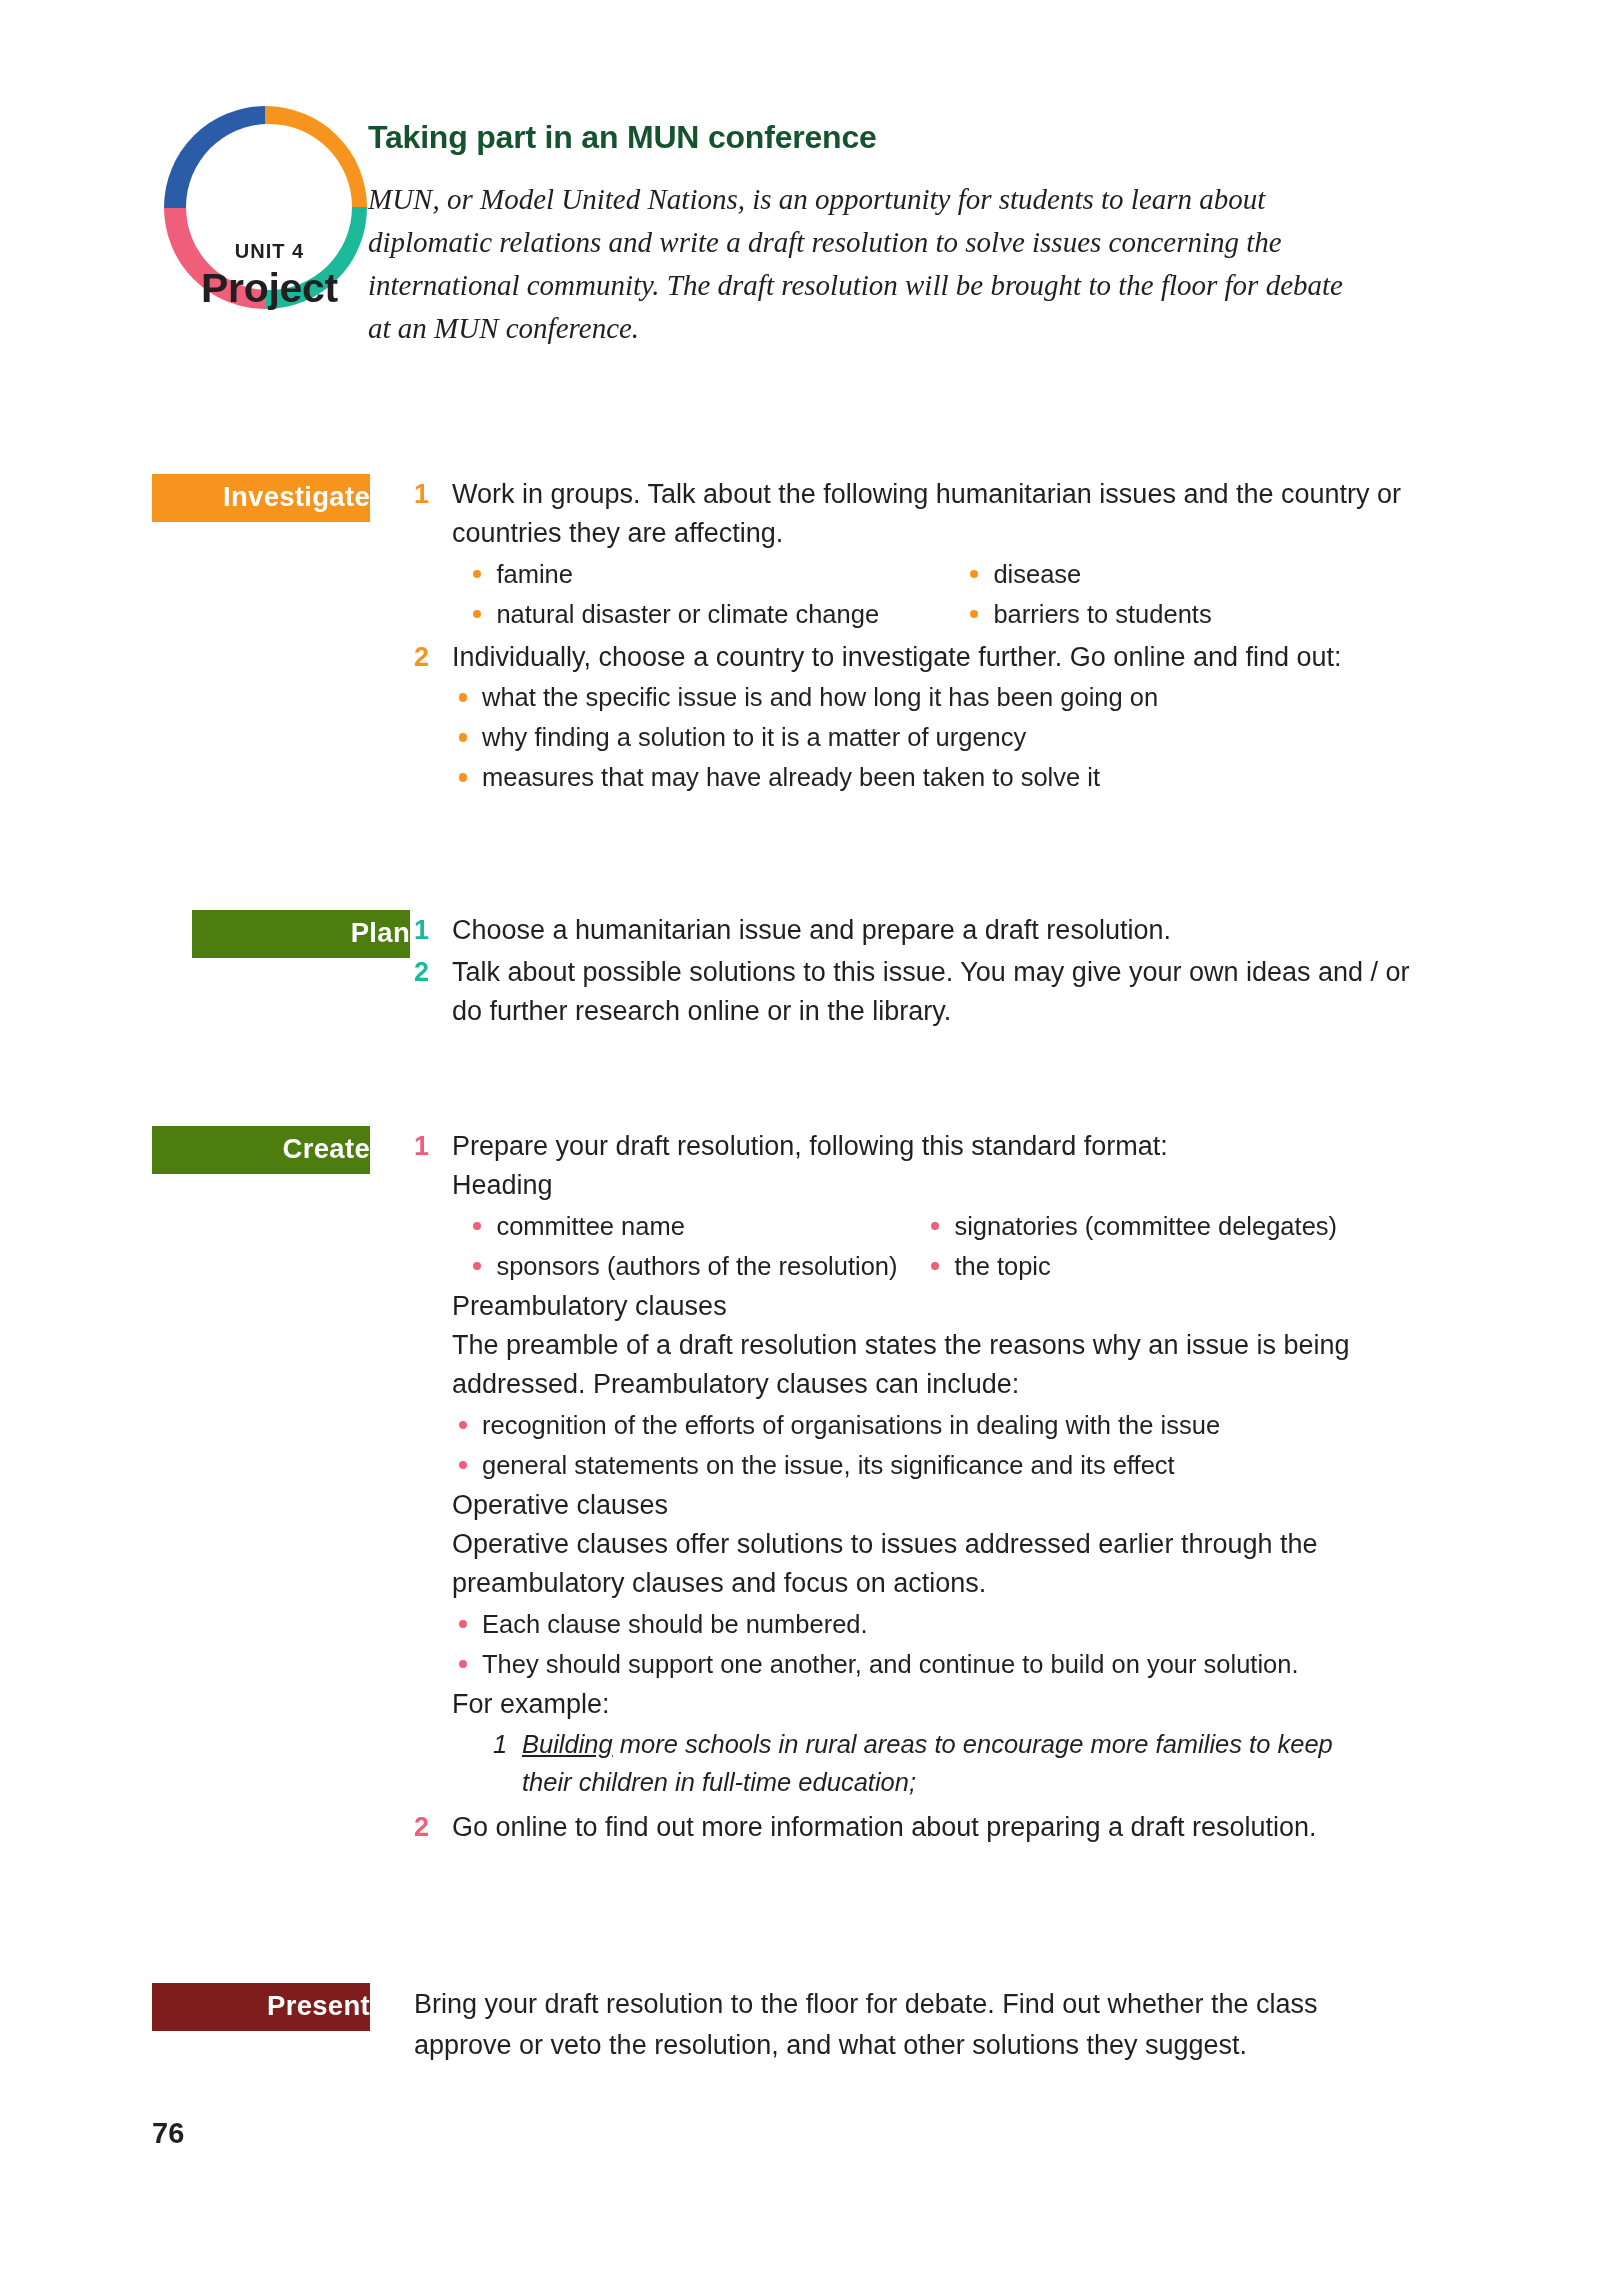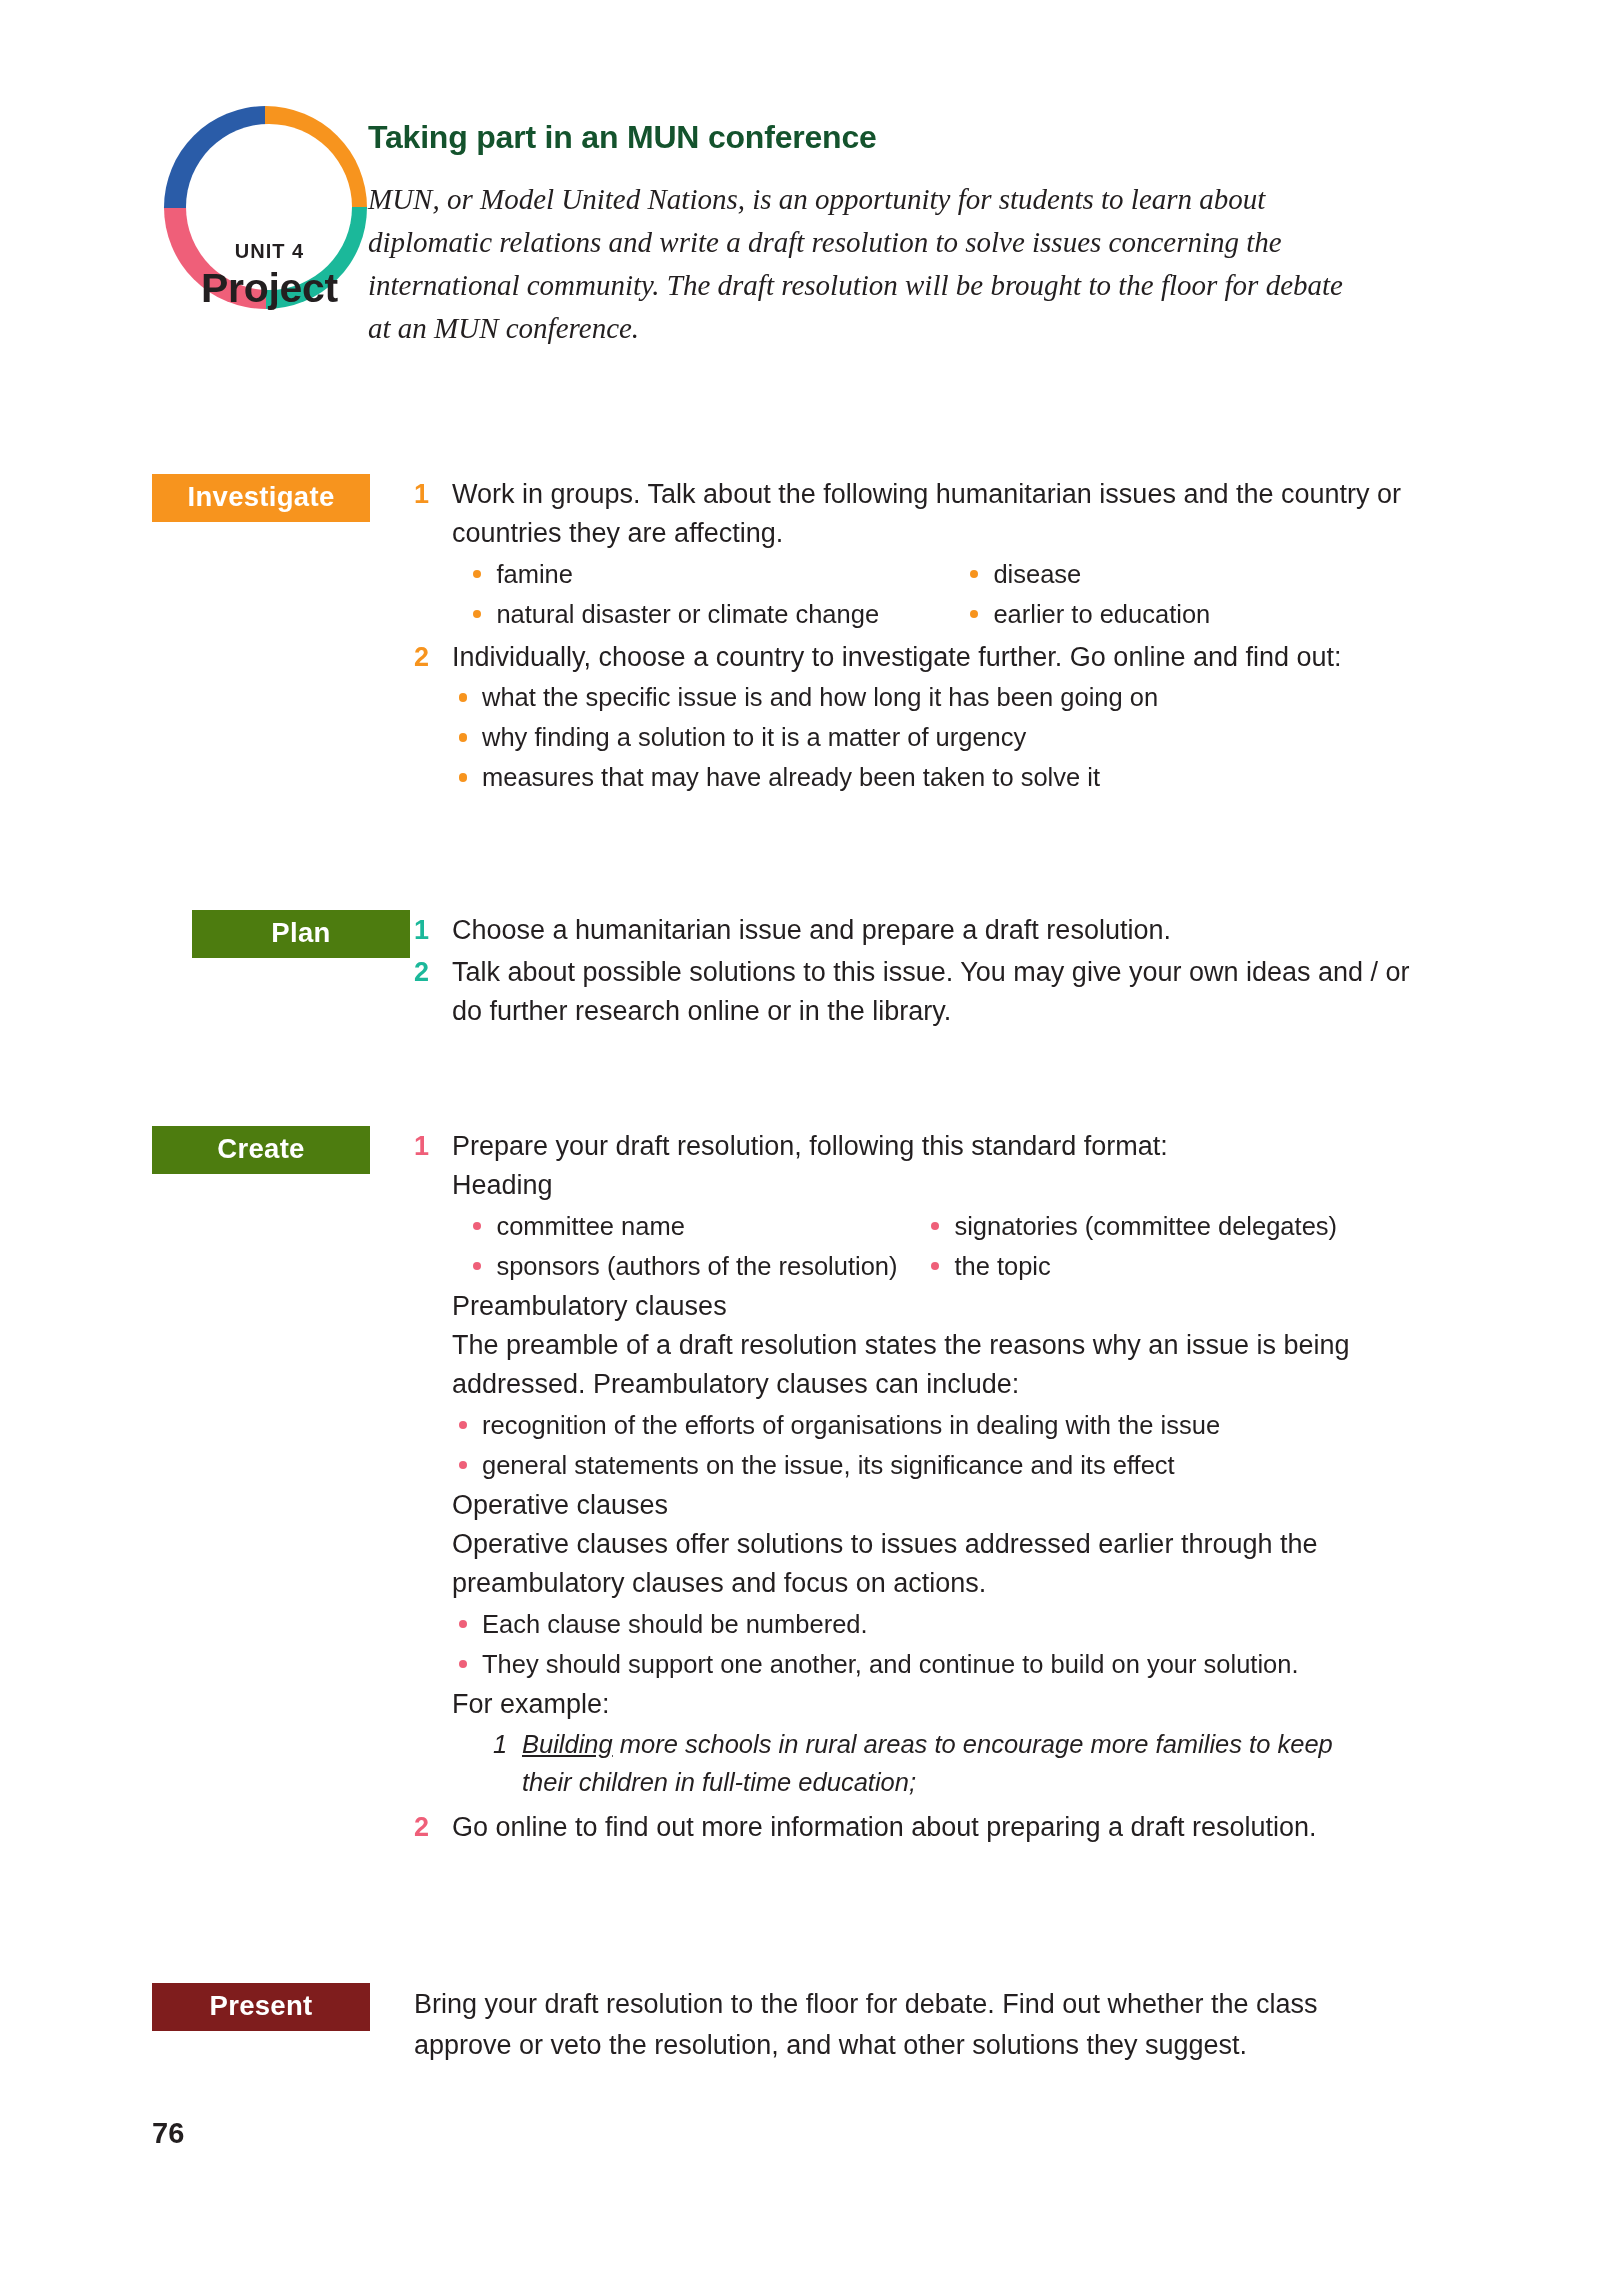--- a/index.html
+++ b/index.html
@@ -116,21 +116,21 @@
     align-items: flex-start;
   }
   .tag-col {
     flex: 0 0 262px;
     width: 262px;
   }
   .tag {
     display: block;
     width: 218px;
     padding: 9.2px 0 11.8px 0;
-    text-align: center;
+    text-align: right;
     color: #ffffff;
     font-size: 27.5px;
     font-weight: bold;
     letter-spacing: 0.3px;
     line-height: 1;
     box-sizing: border-box;
   }
   .tag.investigate { background: #f7941e; }
   .tag.plan        { background: #4d7c0f; margin-left: 40px; }
   .tag.create      { background: #4d7c0f; }
@@ -280,21 +280,21 @@
           <div class="two-col indent-bullets">
             <div class="col-a">
               <ul class="bullets b-orange">
                 <li>famine</li>
                 <li>natural disaster or climate change</li>
               </ul>
             </div>
             <div class="col-b">
               <ul class="bullets b-orange">
                 <li>disease</li>
-                <li>earlier to education</li>
+                <li>barriers to students</li>
               </ul>
             </div>
           </div>
         </div>
       </div>
 
       <div class="numitem">
         <div class="num c-orange">2</div>
         <div class="body">
           <p class="ptext">Individually, choose a country to investigate further. Go online and find out:</p>

